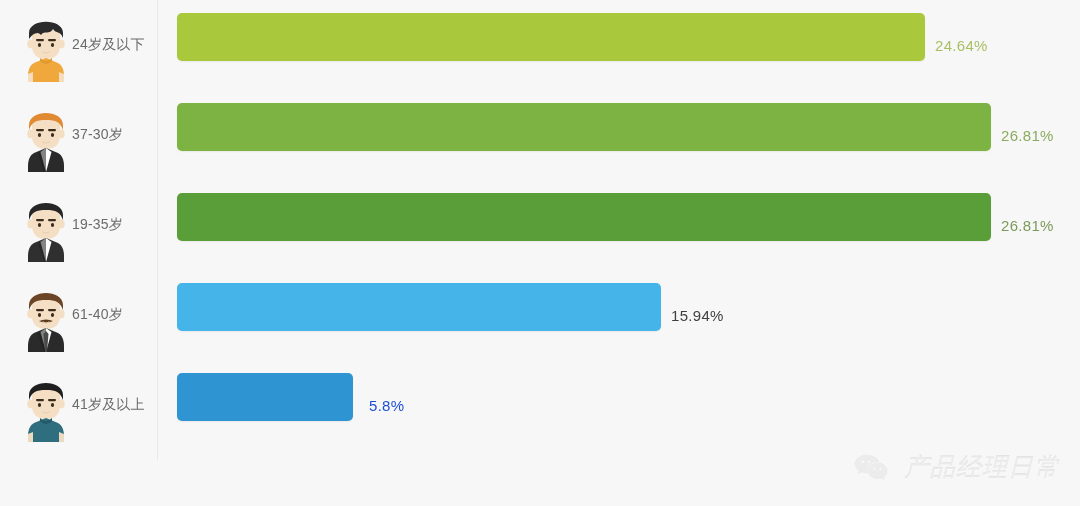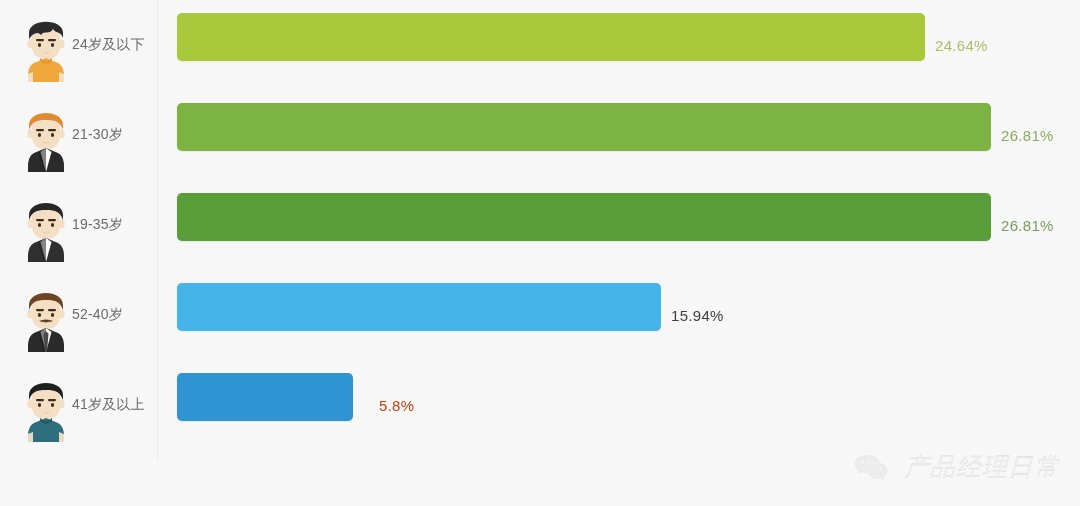--- a/index.html
+++ b/index.html
@@ -158,21 +158,21 @@
             <rect x="20" y="31" width="8" height="2.2" rx="1.1" fill="#3a2b1d"></rect>
             <rect x="32" y="31" width="8" height="2.2" rx="1.1" fill="#3a2b1d"></rect>
             <ellipse cx="23.5" cy="37" rx="1.6" ry="2" fill="#3a2b1d"></ellipse>
             <ellipse cx="36.5" cy="37" rx="1.6" ry="2" fill="#3a2b1d"></ellipse>
             <path d="M27 44 Q30 46 33 44" stroke="#e8cdaa" stroke-width="1.2" fill="none" stroke-linecap="round"></path>
             <path d="M30 50 L18 55 C14 57, 12 62, 12 68 L12 74 L48 74 L48 68 C48 62, 46 57, 42 55 Z" fill="#2a2a2a"></path>
             <path d="M30 50 L24.5 54 L30 74 L35.5 54 Z" fill="#ffffff"></path>
             <path d="M30 50 L22 55 L28 74 L30 74 Z" fill="#1d1d1d" opacity=".55"></path>
           </svg>
         </div>
-        <div class="cat-label">21-30岁</div>
+        <div class="cat-label">37-30岁</div>
         <div class="bar-track">
           <div class="bar" style="width:814px; background:#7cb342;"></div>
           <div class="bar-value" style="left:824px; color:#8aab5e;">26.81%</div>
         </div>
       </div>
       <div class="row">
         <div class="avatar">
           <svg viewBox="0 0 60 74" aria-hidden="true">
             <ellipse cx="14.5" cy="36" rx="3.2" ry="4.4" fill="#f4dfc4"></ellipse>
             <ellipse cx="45.5" cy="36" rx="3.2" ry="4.4" fill="#f4dfc4"></ellipse>
@@ -206,21 +206,21 @@
             <ellipse cx="23.5" cy="37" rx="1.6" ry="2" fill="#3a2b1d"></ellipse>
             <ellipse cx="36.5" cy="37" rx="1.6" ry="2" fill="#3a2b1d"></ellipse>
             <path d="M23 43 Q30 40 37 43 Q30 46.5 23 43 Z" fill="#5b3a1e"></path>
             <path d="M27 44 Q30 46 33 44" stroke="#e8cdaa" stroke-width="1.2" fill="none" stroke-linecap="round"></path>
             <path d="M30 50 L18 55 C14 57, 12 62, 12 68 L12 74 L48 74 L48 68 C48 62, 46 57, 42 55 Z" fill="#2a2a2a"></path>
             <path d="M30 50 L24.5 54 L30 74 L35.5 54 Z" fill="#ffffff"></path>
             <path d="M30 50 L22 55 L28 74 L30 74 Z" fill="#1d1d1d" opacity=".55"></path>
             <path d="M30 53 L27.5 56 L29 74 L31 74 L32.5 56 Z" fill="#4a4a4a"></path>
           </svg>
         </div>
-        <div class="cat-label">52-40岁</div>
+        <div class="cat-label">61-40岁</div>
         <div class="bar-track">
           <div class="bar" style="width:484px; background:#45b4e8;"></div>
           <div class="bar-value" style="left:494px; color:#404040;">15.94%</div>
         </div>
       </div>
       <div class="row">
         <div class="avatar">
           <svg viewBox="0 0 60 74" aria-hidden="true">
             <ellipse cx="14.5" cy="36" rx="3.2" ry="4.4" fill="#f4dfc4"></ellipse>
             <ellipse cx="45.5" cy="36" rx="3.2" ry="4.4" fill="#f4dfc4"></ellipse>
@@ -233,21 +233,21 @@
             <path d="M27 44 Q30 46 33 44" stroke="#e8cdaa" stroke-width="1.2" fill="none" stroke-linecap="round"></path>
             <path d="M30 50 L18 55 C14 57, 12 62, 12 68 L12 74 L48 74 L48 68 C48 62, 46 57, 42 55 Z" fill="#2f6e7e"></path>
             <path d="M12 66 L12 74 L17 74 L17 64 Z" fill="#f4dfc4" opacity=".95"></path>
             <path d="M48 66 L48 74 L43 74 L43 64 Z" fill="#f4dfc4" opacity=".95"></path>
             <path d="M24 50 Q30 56 36 50 L36 53 Q30 59 24 53 Z" fill="#255a68"></path>
           </svg>
         </div>
         <div class="cat-label">41岁及以上</div>
         <div class="bar-track">
           <div class="bar" style="width:176px; background:#2e94d2;"></div>
-          <div class="bar-value" style="left:202px; color:#c2410c;">5.8%</div>
+          <div class="bar-value" style="left:192px; color:#1d4ed8;">5.8%</div>
         </div>
       </div>
     </div>
 
   <div class="watermark">
     <span>
       <svg width="34" height="28" viewBox="0 0 34 28" aria-hidden="true">
         <g fill="#e4e4e4" stroke="#d8d8d8" stroke-width="0.6">
           <path d="M12.2 1.2C6.1 1.2 1.2 5.1 1.2 9.9c0 2.7 1.6 5.1 4.1 6.7l-1 3 3.4-1.7c1.4.4 2.9.6 4.5.6.4 0 .8 0 1.2-.05-.25-.8-.38-1.6-.38-2.45 0-4.9 4.9-8.6 10.7-8.6.35 0 .7.02 1.05.05C23.6 4 18.4 1.2 12.2 1.2z"></path>
           <path d="M23.8 8.9c-5.4 0-9.7 3.5-9.7 7.8 0 4.3 4.3 7.8 9.7 7.8 1.2 0 2.4-.18 3.45-.5l3.0 1.6-.85-2.7c2.2-1.45 3.6-3.6 3.6-6.2 0-4.3-4.3-7.8-9.2-7.8z"></path>

